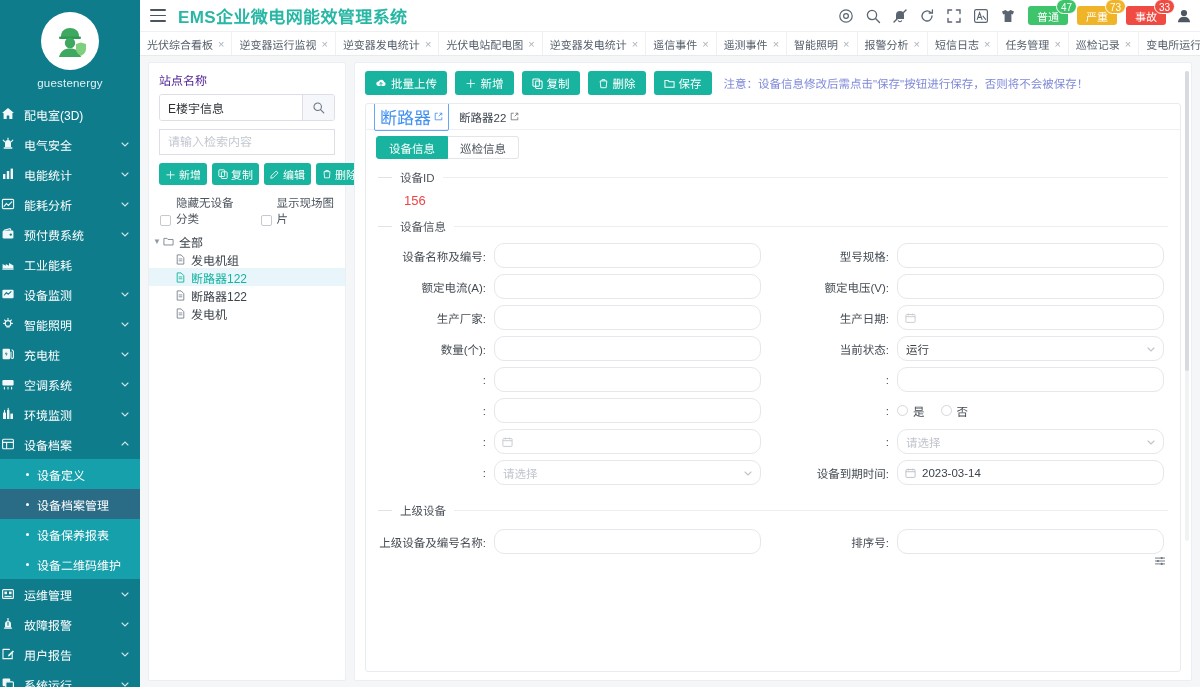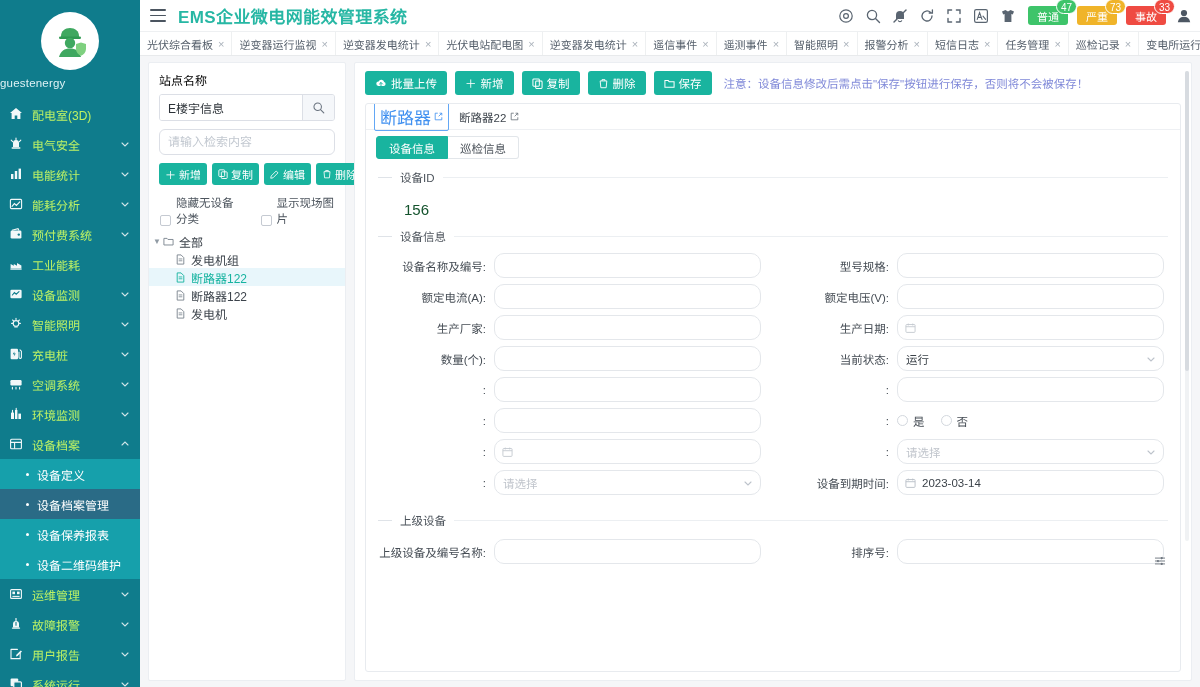--- a/index.html
+++ b/index.html
@@ -14,35 +14,35 @@
   .app { display: flex; width: 1200px; height: 687px; }
 
   
   .sidebar {
     width: 140px; flex: 0 0 140px; height: 687px;
     background: #0f7c8c;
     color: #eaf7f9;
     overflow: hidden;
     position: relative;
   }
-  .avatar-wrap { padding-top: 12px; }
+  .avatar-wrap { padding-top: 12px; text-align: center; }
   .avatar {
     width: 58px; height: 58px; border-radius: 50%;
     background: #ffffff; margin: 0 auto;
     display: flex; align-items: center; justify-content: center;
     overflow: hidden;
   }
   .username {
     margin-top: 7px; font-size: 11.5px; color: #dff2f5; letter-spacing: .2px;
   }
   .menu { margin-top: 10px; }
   .menu-item {
     height: 30px; display: flex; align-items: center;
-    padding: 0 10px 0 8px; cursor: pointer; position: relative;
-    font-size: 12px; color: #bef264; white-space: nowrap;
+    padding: 0 10px 0 0; cursor: pointer; position: relative;
+    font-size: 12px; color: #ffffff; white-space: nowrap;
   }
   .menu-item .mi-icon {
     width: 16px; height: 16px; flex: 0 0 16px; margin-right: 8px;
     display: inline-flex; align-items: center; justify-content: center;
     opacity: .95;
   }
   .menu-item .mi-label { flex: 1; overflow: hidden; }
   .menu-item .mi-caret {
     width: 10px; height: 10px; flex: 0 0 10px; opacity: .8;
   }
@@ -104,37 +104,37 @@
   .tab .tab-x { font-size: 11px; color: #a9b1ba; }
 
   .workspace { flex: 1; display: flex; padding: 6px 8px 6px 8px; gap: 8px; min-height: 0; }
 
   
   .tree-panel {
     width: 198px; flex: 0 0 198px; background: #fff; border: 1px solid #ebeef2;
     border-radius: 2px; display: flex; flex-direction: column; min-height: 0;
   }
   .tree-head { padding: 8px 10px 0 10px; }
-  .tree-head-label { font-size: 12px; color: #000000; margin-bottom: 6px; }
+  .tree-head-label { font-size: 12px; color: #4c1d95; margin-bottom: 6px; }
   .site-select {
     display: flex; height: 27px; border: 1px solid #dcdfe6; border-radius: 3px;
     overflow: hidden;
   }
   .site-select input {
     flex: 1; border: none; outline: none; padding: 0 8px; font-size: 12px;
     color: #2b3137; font-family: inherit; min-width: 0;
   }
   .site-select .sbtn {
     width: 32px; background: #f5f7fa; border-left: 1px solid #dcdfe6;
     display: flex; align-items: center; justify-content: center;
     color: #6b7480; cursor: pointer;
   }
   .tree-search { padding: 8px 10px 0 10px; }
   .tree-search input {
-    width: 100%; height: 26px; border: 1px solid #dcdfe6; border-radius: 6px;
+    width: 100%; height: 26px; border: 1px solid #dcdfe6; border-radius: 0;
     outline: none; padding: 0 8px; font-size: 12px; color: #2b3137;
     font-family: inherit;
   }
   .tree-search input::placeholder { color: #c2c8d0; }
   .tree-btns { display: flex; gap: 5px; padding: 8px 8px 0 10px; flex-wrap: nowrap; }
   .mini-btn {
     height: 22px; background: #19b49f; color: #fff; border: none; border-radius: 3px;
     font-size: 11px; padding: 0 6px; cursor: pointer; display: flex;
     align-items: center; gap: 3px; font-family: inherit; white-space: nowrap;
   }
@@ -200,21 +200,21 @@
   .subtab:first-child { border-radius: 3px 0 0 3px; }
   .subtab:last-child { border-radius: 0 3px 3px 0; border-left: none; }
   .subtab.active { background: #19b49f; color: #fff; border-color: #19b49f; }
 
   .fieldset { margin: 10px 12px 0 12px; }
   .legend {
     display: flex; align-items: center; gap: 8px; font-size: 11.5px; color: #4d545c;
   }
   .legend .dash { width: 14px; height: 1px; background: #dfe3e8; }
   .legend .line { flex: 1; height: 1px; background: #eceff2; }
-  .id-value { font-size: 15px; color: #14532d; padding: 8px 0 0 26px; margin-top: 8px; }
+  .id-value { font-size: 13px; color: #ef4444; padding: 8px 0 0 26px; }
 
   .form-grid {
     display: grid; grid-template-columns: 1fr 1fr; column-gap: 18px; row-gap: 0;
     padding: 6px 16px 0 10px;
   }
   .frow { display: flex; align-items: center; height: 31px; }
   .flabel {
     width: 118px; flex: 0 0 118px; text-align: right; padding-right: 8px;
     font-size: 11.5px; color: #454c54; white-space: nowrap;
   }

